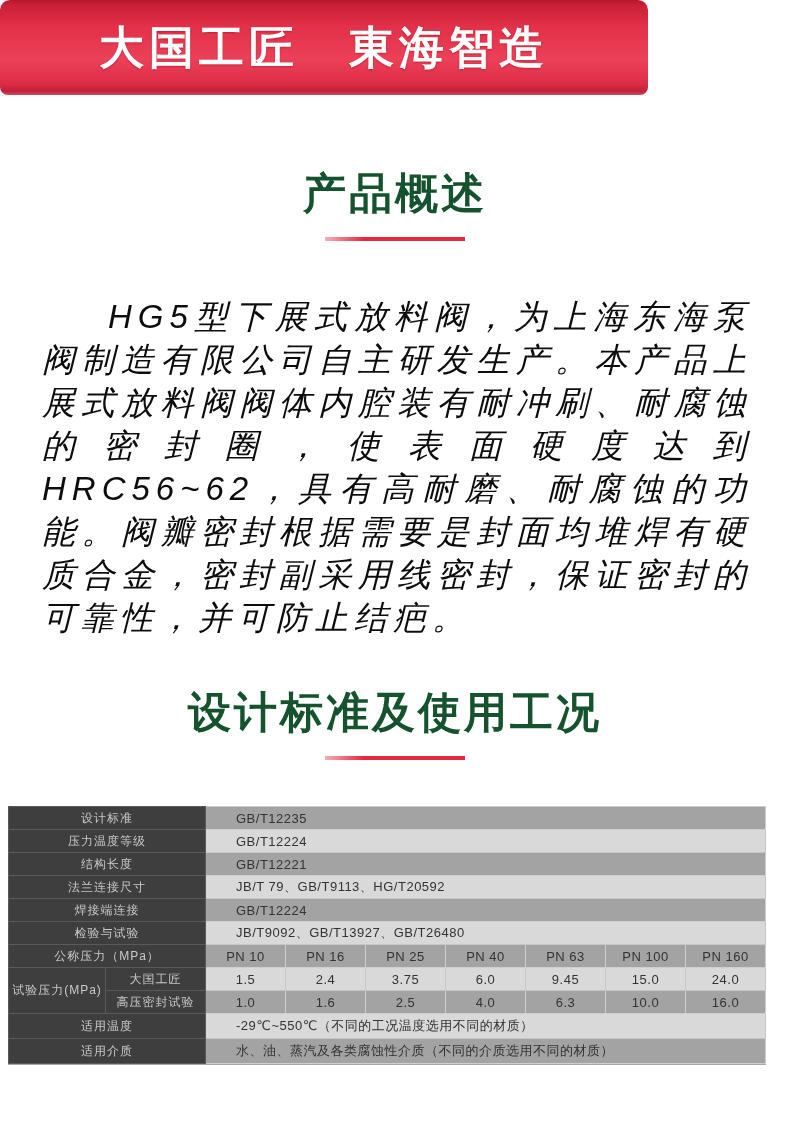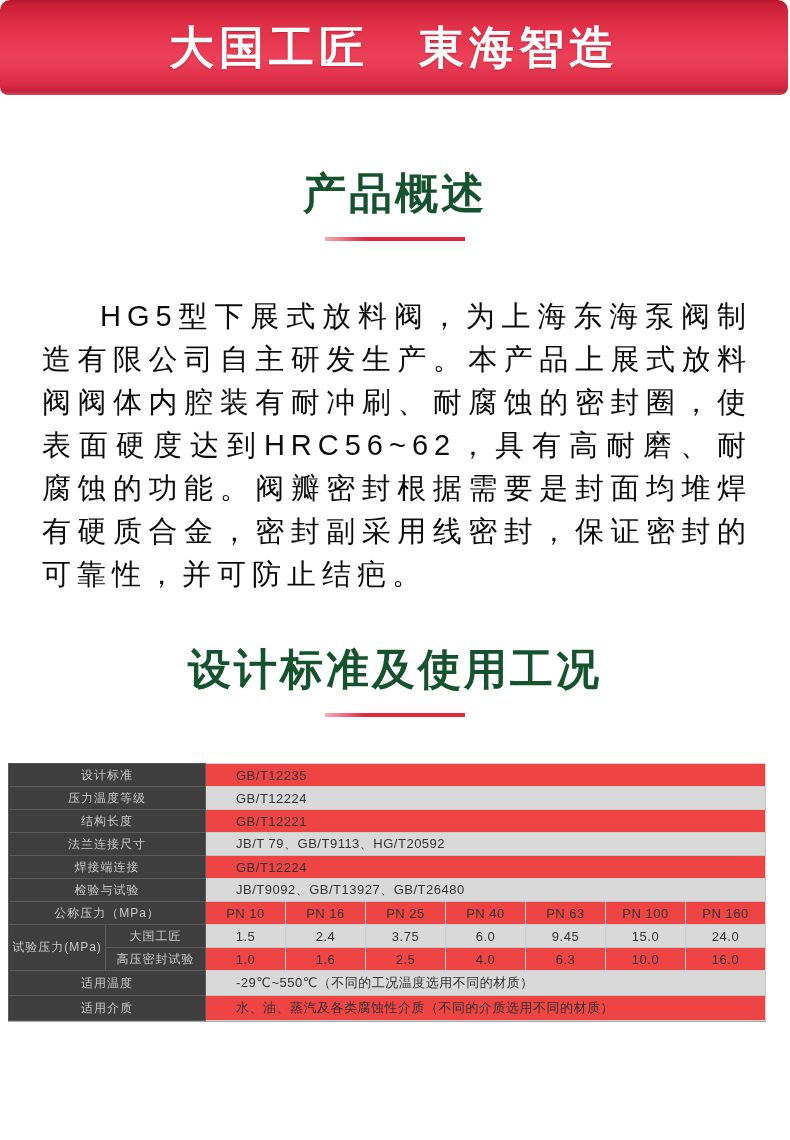--- a/index.html
+++ b/index.html
@@ -3,21 +3,21 @@
 <meta charset="utf-8">
 <style>
   * { margin: 0; padding: 0; box-sizing: border-box; }
   html, body {
     width: 790px; height: 1140px;
     background: #ffffff;
     overflow: hidden;
     font-family: "Liberation Sans", "DejaVu Sans", sans-serif;
   }
   .banner {
-    width: 788px; height: 95px;
+    width: 648px; height: 95px;
     border-radius: 10px 10px 8px 8px;
     background: linear-gradient(180deg,
       #b5182e 0px, #c91f37 5px, #e23148 28%,
       #ec4059 62%, #dd2d46 88%, #c2203a 96%, #d04a5c 100%);
     display: flex; align-items: center; justify-content: center;
   }
   .banner-title {
     color: #ffffff;
     font-size: 45px;
     font-weight: bold;
@@ -35,26 +35,27 @@
     line-height: 56px;
   }
   .section-title.second { margin-top: 45px; }
   .title-underline {
     width: 140px; height: 4px;
     margin: 16px auto 0 auto;
     background: linear-gradient(90deg, #f6aeb9 0%, #e62740 28%, #e62740 100%);
   }
   .overview-paragraph {
     margin: 54px 38px 0 42px;
-    font-size: 29px;
+    font-size: 33px;
     line-height: 43px;
     letter-spacing: 6px;
     color: #0d0d0d;
     text-align: justify;
     text-indent: 2em;
+    font-style: italic;
   }
   .spec-table-wrap {
     margin: 46px 24px 0 8px;
     border-bottom: 1px solid #a8a8a8;
   }
   table.spec-table {
     width: 100%;
     border-collapse: collapse;
     table-layout: fixed;
   }
@@ -72,21 +73,21 @@
   td.val {
     font-size: 13px;
     color: #333333;
     border: 1px solid #cfcfcf;
     padding-left: 30px;
     letter-spacing: 0.5px;
   }
   td.val.center { padding-left: 0; text-align: center; }
   tr.h23 { height: 23px; }
   tr.h40 { height: 25px; }
-  tr.row-white td.val { background: #ef4444; }
+  tr.row-white td.val { background: #a3a3a3; }
   tr.row-gray  td.val { background: #d9d9d9; border-color: #c6c6c6; }
 </style>
 </head>
 <body>
 
 <div class="banner">
   <div class="banner-title">大国工匠　東海智造</div>
 </div>
 
 <div class="section-title">产品概述</div>

